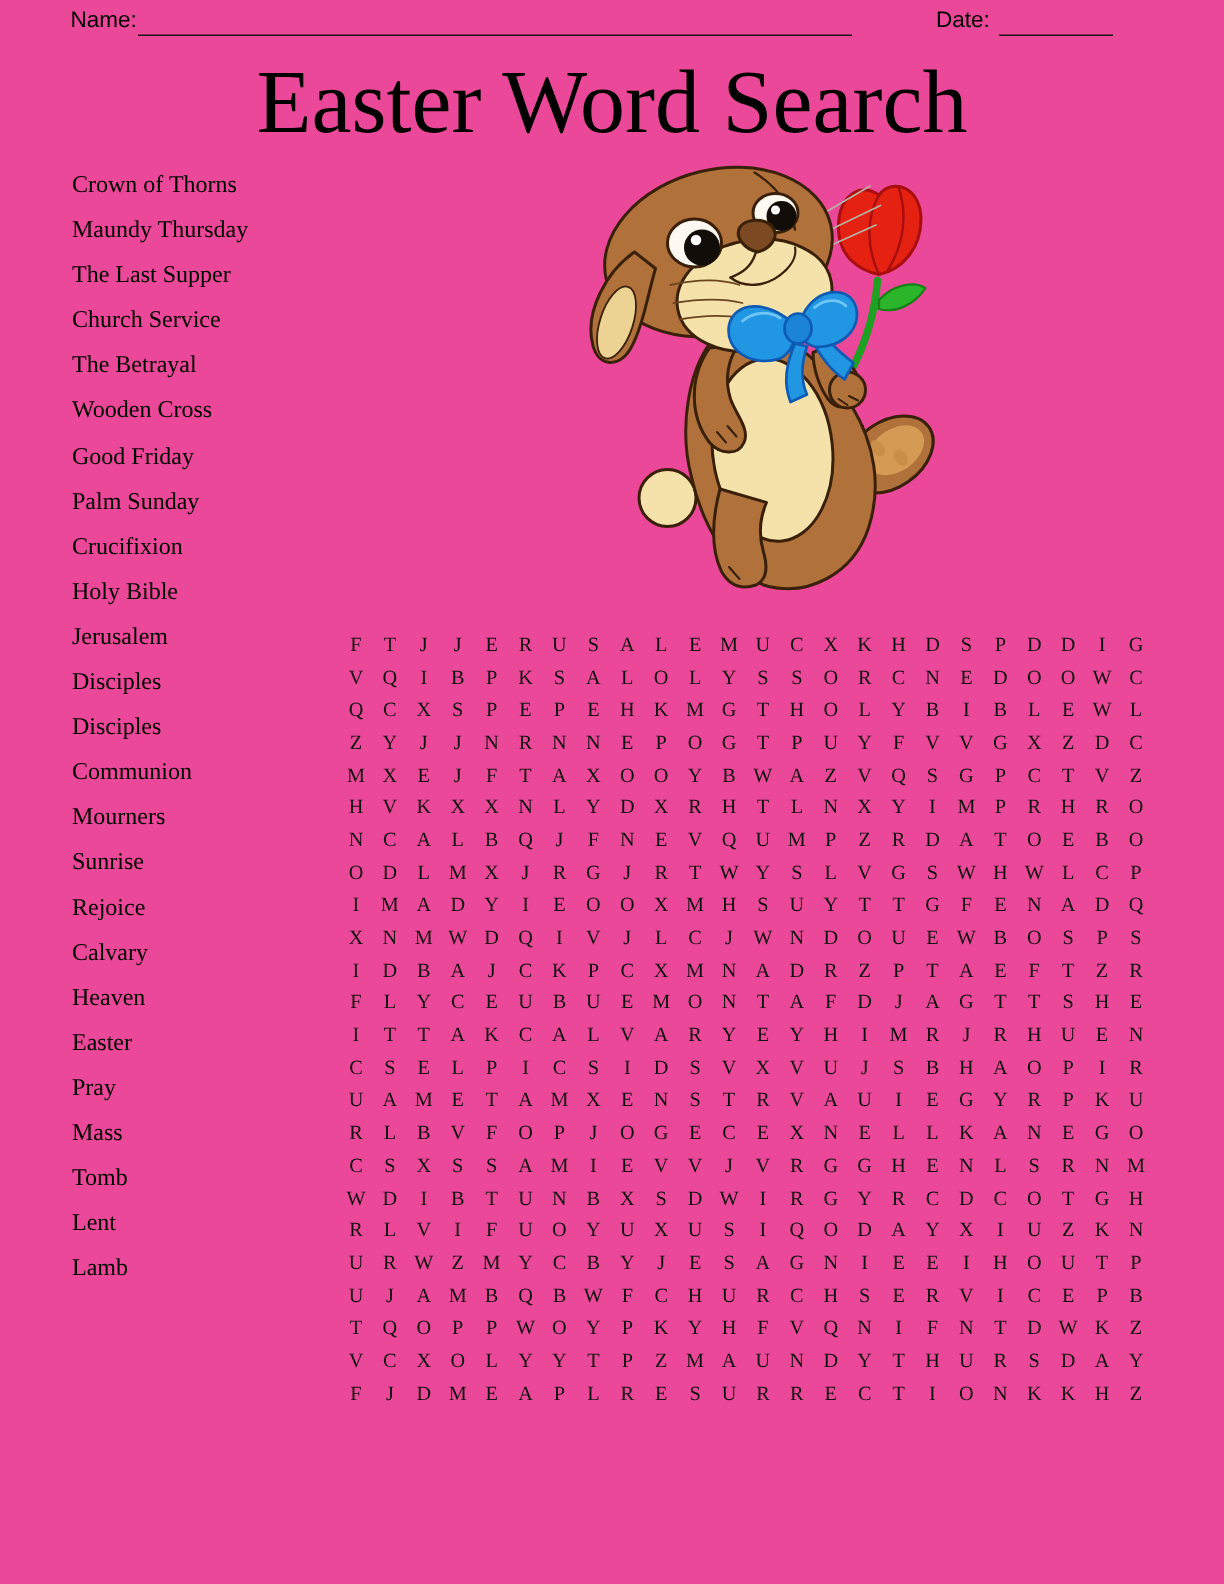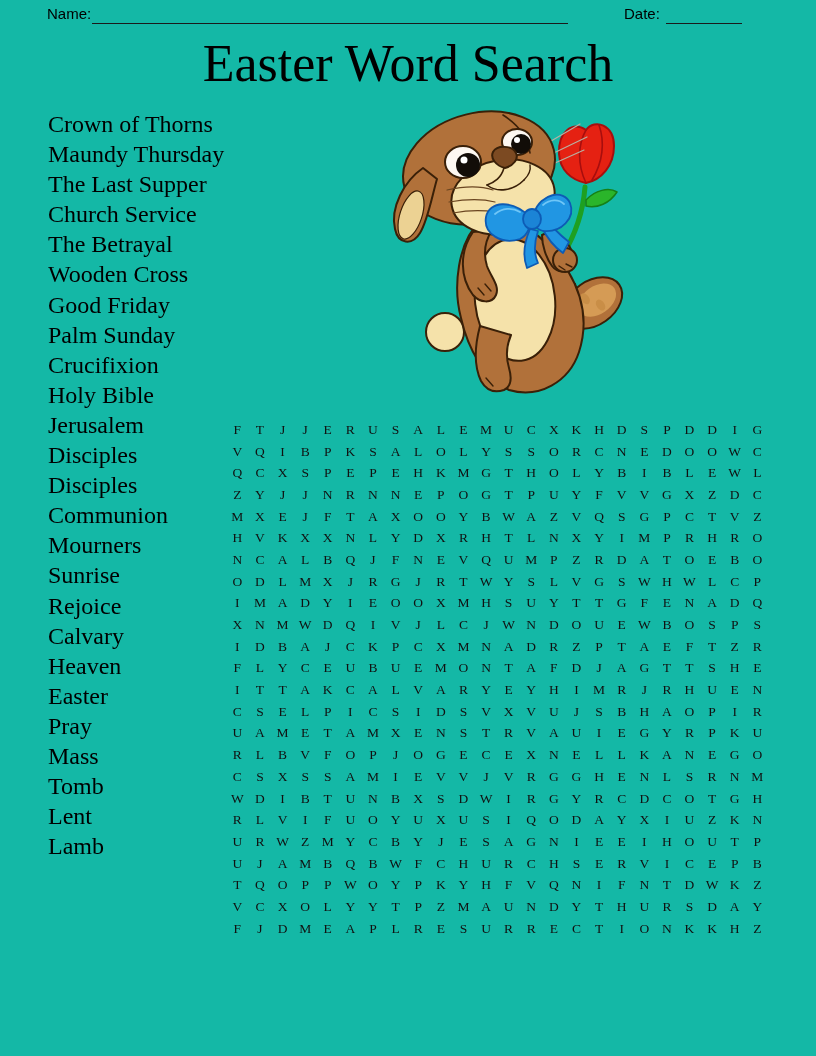--- a/index.html
+++ b/index.html
@@ -1,19 +1,19 @@
 <!DOCTYPE html>
 <html><head>
 <meta charset="utf-8">
 <style>
   html,body{margin:0;padding:0;background:#fff;}
   .page{
     position:relative;
     width:816px;height:1056px;
-    background:#14b8a6;
+    background:#ec4899;
     font-family:"Liberation Serif", serif;
     color:#000;
     overflow:hidden;
   }
   
   .hdr-label{
     position:absolute;top:5px;
     font-family:"Liberation Sans", sans-serif;
     font-size:15px;color:#000;white-space:nowrap;
   }
@@ -22,28 +22,28 @@
   .blank-line{
     position:absolute;top:4px;height:19px;
     border-bottom:1.6px solid #1a1a1a;
   }
   .name-line{left:92px;width:476px;}
   .date-line{left:666px;width:76px;}
   
   .title{
     position:absolute;top:34px;left:0;width:100%;
     text-align:center;
-    font-size:52px;font-weight:normal;
+    font-size:60px;font-weight:normal;
     font-family:"Liberation Serif", serif;
     margin:0;
   }
   
   .word-list{
     position:absolute;left:48px;top:109px;
-    font-size:24px;
+    font-size:16px;
   }
   .word{
     height:30.1px;line-height:30.1px;white-space:nowrap;
   }
   
   .bunny{
     position:absolute;left:383px;top:101px;
     width:258px;height:299px;
   }
   

